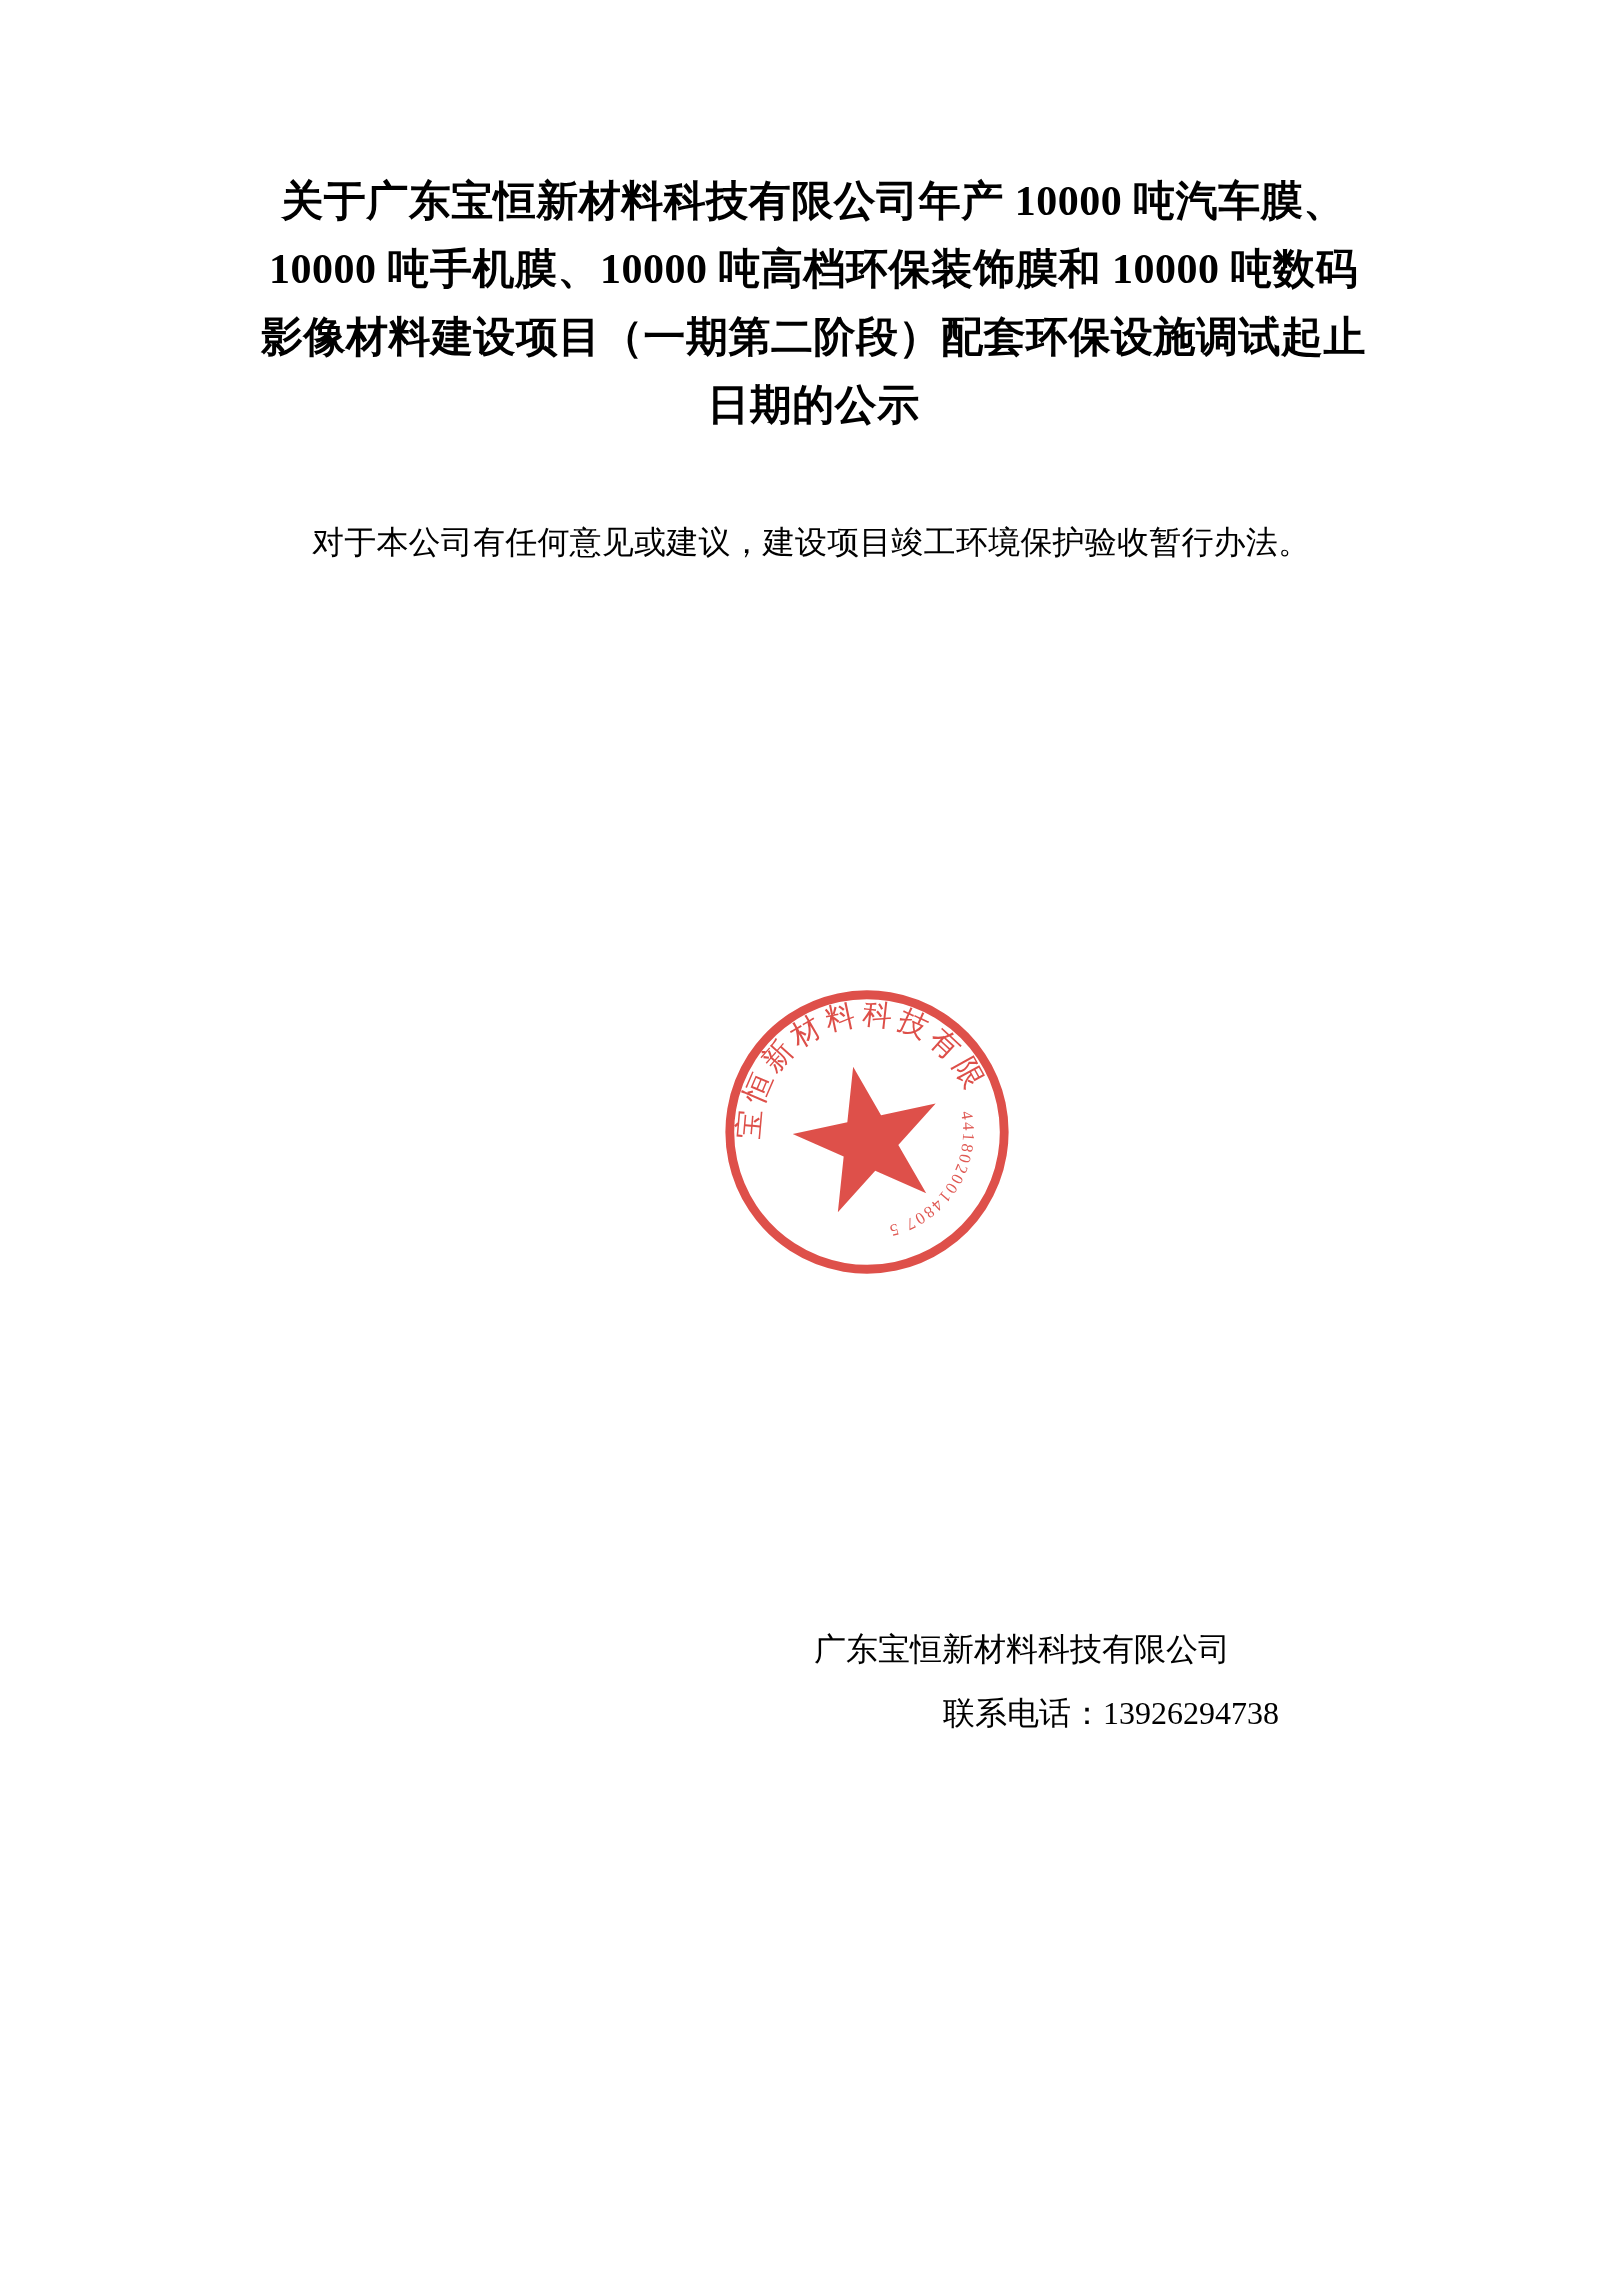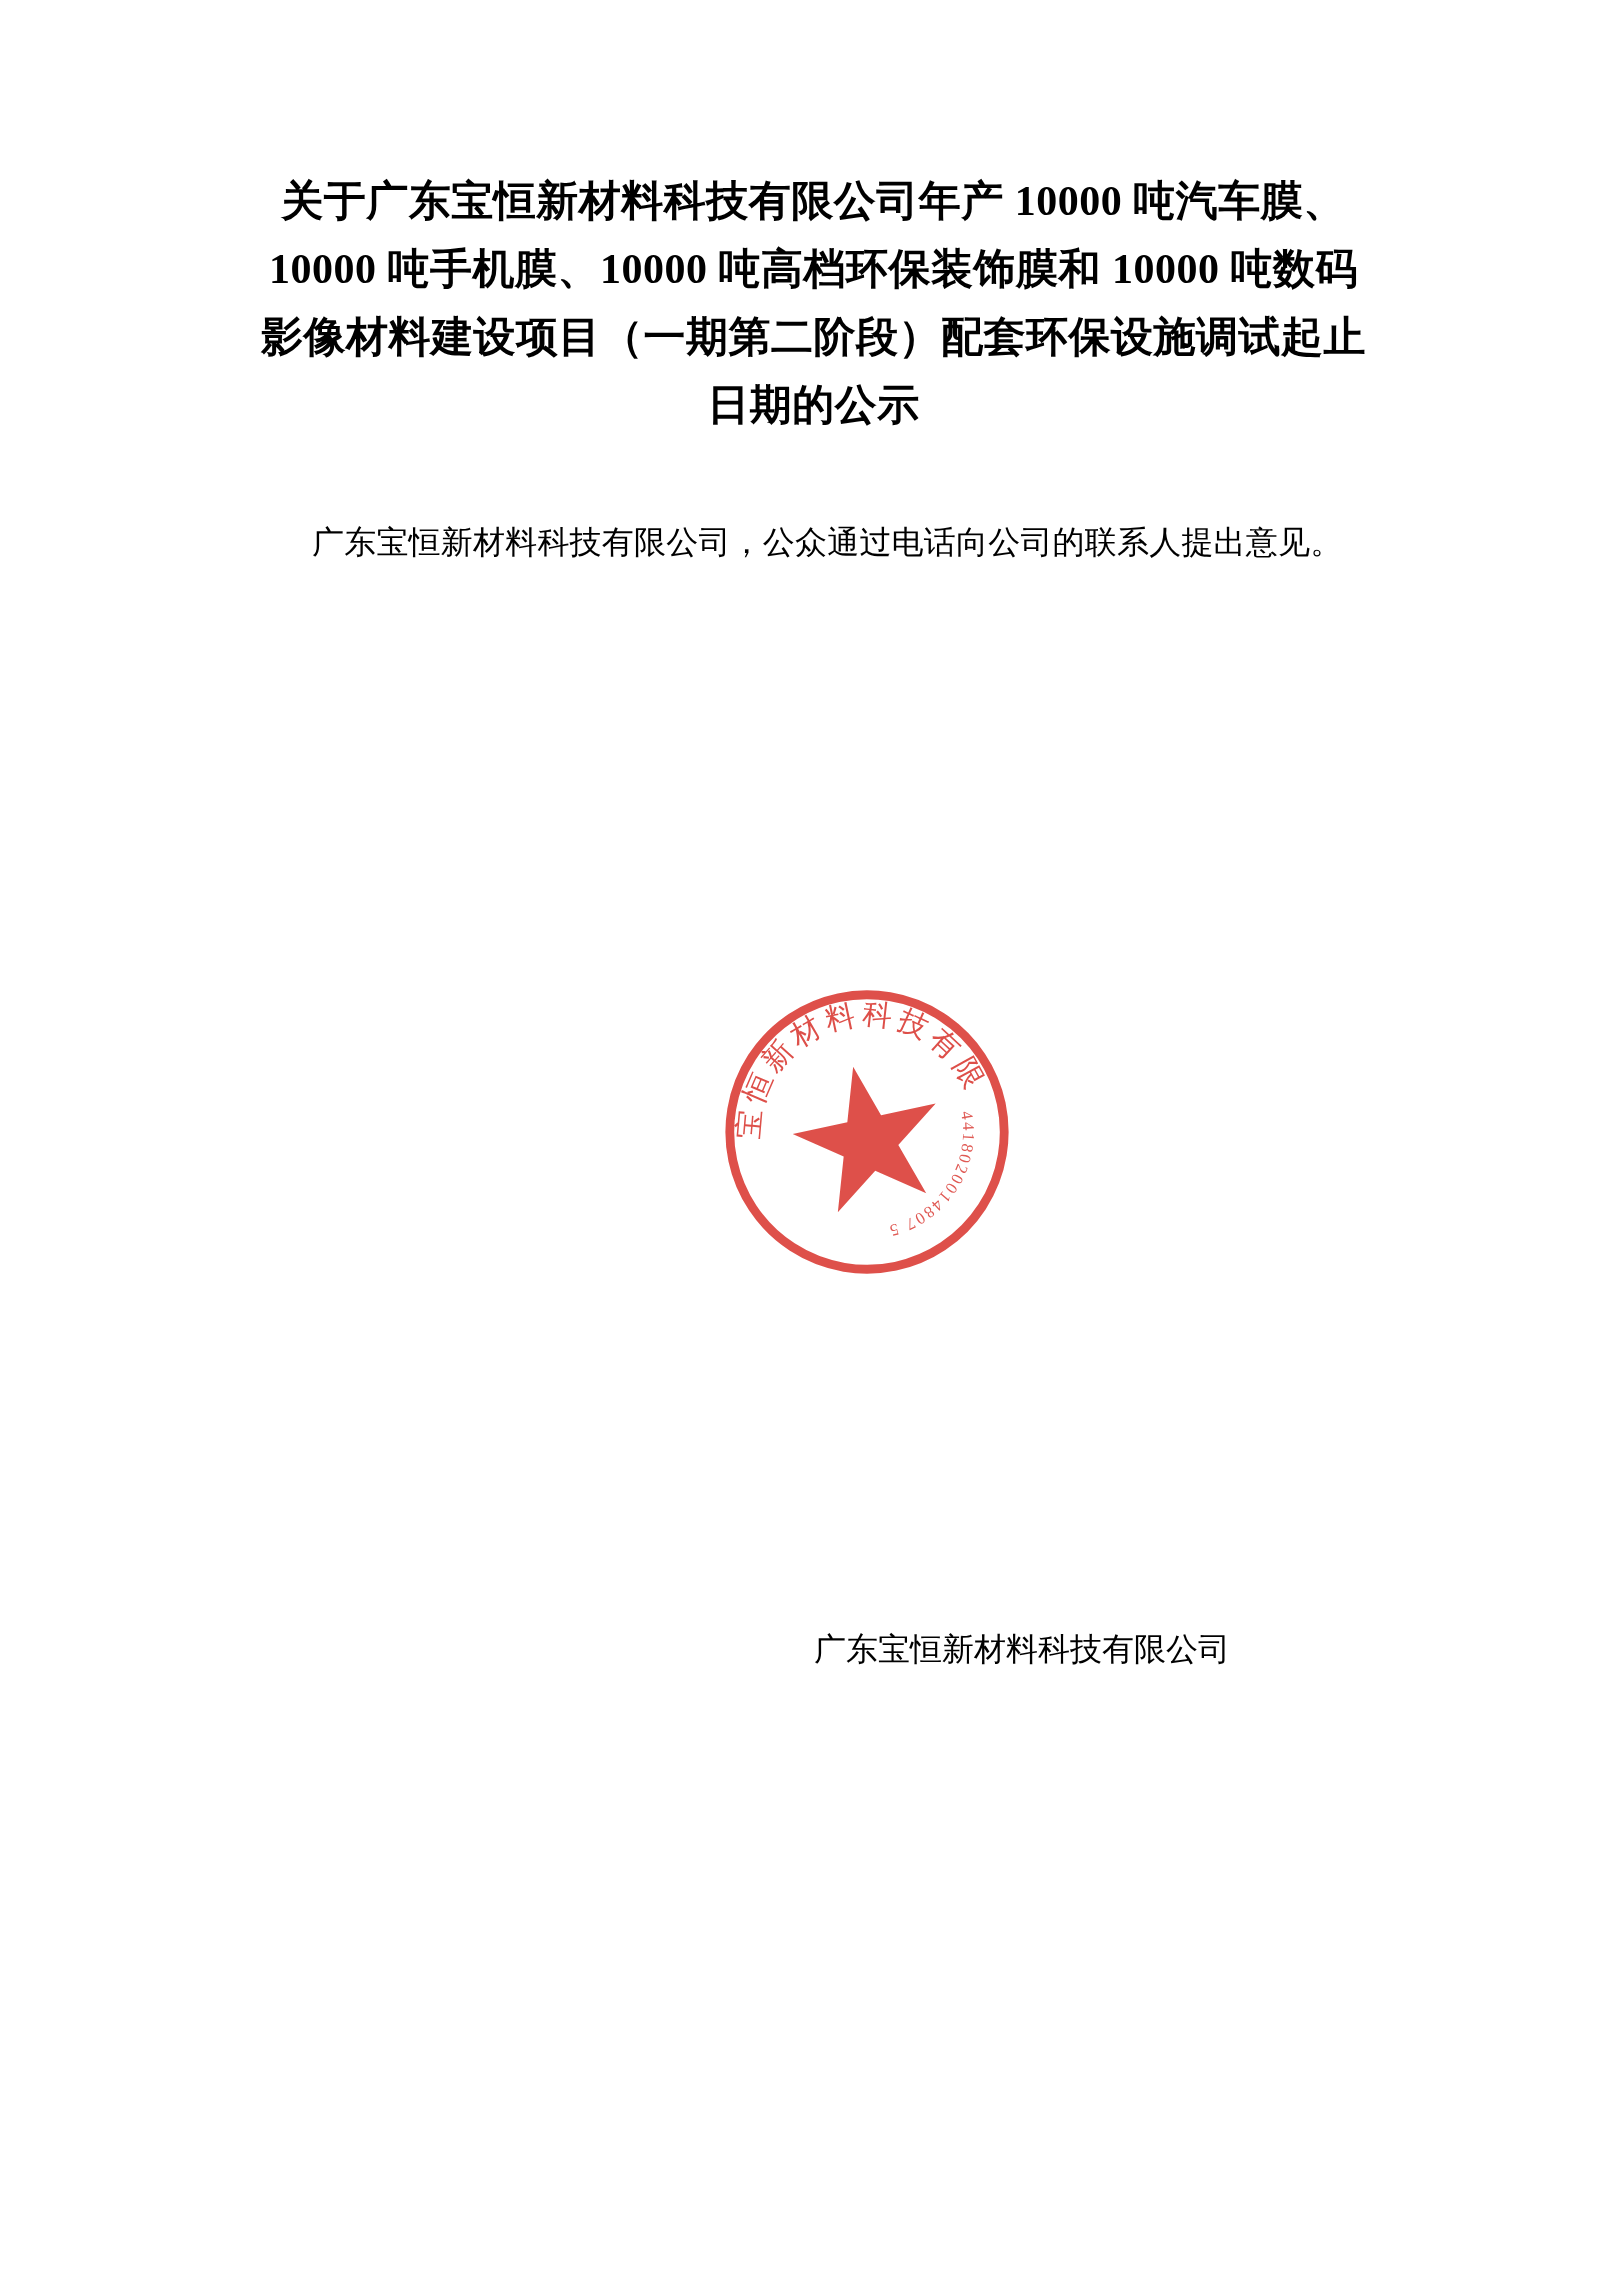--- a/index.html
+++ b/index.html
@@ -91,26 +91,27 @@
 </head>
 <body>
 
 <div class="page">
 
   <div class="content">
 
     <h1 class="doc-title">关于广东宝恒新材料科技有限公司年产 10000 吨汽车膜、10000 吨手机膜、10000 吨高档环保装饰膜和 10000 吨数码影像材料建设项目（一期第二阶段）配套环保设施调试起止日期的公示</h1>
 
     <div class="body-block">
-      <p class="para indent">广东宝恒新材料科技有限公司，公众通过电话向公司的联系人提出意见。</p>
+      <p class="para indent">对于本公司有任何意见或建议，建设项目竣工环境保护验收暂行办法。</p>
     </div>
   </div>
 
   <div class="sign-block">
     <div class="sign-line">广东宝恒新材料科技有限公司</div>
+    <div class="sign-line phone">联系电话：13926294738</div>
   </div>
 
   <div class="seal">
     <svg width="294" height="294" viewBox="0 0 300 300" xmlns="http://www.w3.org/2000/svg">
       <defs>
         <path id="sealTopArc" d="M 40,150 A 110,110 0 0 1 260,150"></path>
         <path id="sealBottomArc" d="M 55,150 A 95,95 0 0 0 245,150"></path>
         <path id="sealCodeArc" d="M 248,150 A 98,98 0 0 1 150,248"></path>
       </defs>
       <circle cx="150" cy="150" r="140" fill="none" stroke="#d8312a" stroke-width="9" opacity="0.85"></circle>

